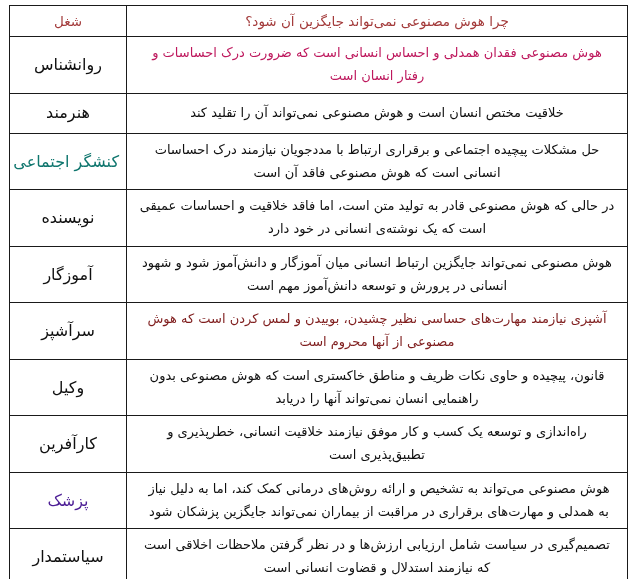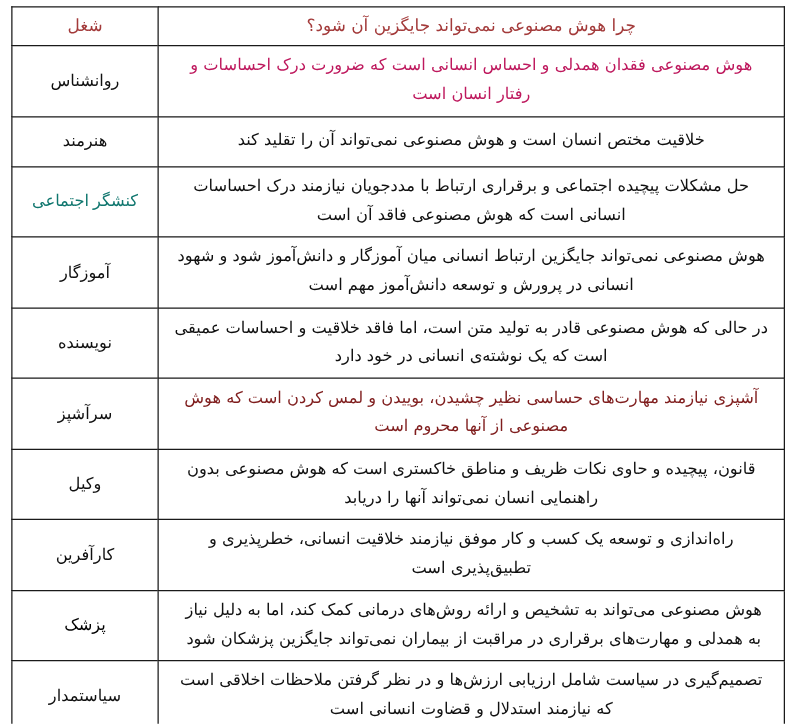--- a/index.html
+++ b/index.html
@@ -66,23 +66,22 @@
 
   
   tbody td {
     color: #101010;
     font-size: 13px;
     line-height: 1.75;
     font-family: "DejaVu Sans", "Liberation Sans", sans-serif;
   }
 
   tbody td.job-cell {
-    font-size: 13px;
+    font-size: 16px;
     white-space: nowrap;
-    font-family: Liberation Serif, serif;
   }
 
   tbody td.reason-cell {
     padding-left: 12px;
     padding-right: 12px;
   }
 
   
   tbody tr { height: 40px; }
 </style>
@@ -110,42 +109,42 @@
           </tr>
           <tr>
             <td class="reason-cell" style="color: rgb(16, 16, 16); border-color: rgb(26, 26, 26);">خلاقیت مختص انسان است و هوش مصنوعی نمی‌تواند آن را تقلید کند</td>
             <td class="job-cell" style="color: rgb(16, 16, 16); border-color: rgb(26, 26, 26);">هنرمند</td>
           </tr>
           <tr>
             <td class="reason-cell" style="color: rgb(16, 16, 16); border-color: rgb(26, 26, 26); border-radius: 18px;">حل مشکلات پیچیده اجتماعی و برقراری ارتباط با مددجویان نیازمند درک احساسات انسانی است که هوش مصنوعی فاقد آن است</td>
             <td class="job-cell" style="color: #0f766e; border-color: rgb(26, 26, 26);">کنشگر اجتماعی</td>
           </tr>
           <tr>
+            <td class="reason-cell" style="color: rgb(16, 16, 16); border-color: rgb(26, 26, 26);">در حالی که هوش مصنوعی قادر به تولید متن است، اما فاقد خلاقیت و احساسات عمیقی است که یک نوشته‌ی انسانی در خود دارد</td>
+            <td class="job-cell" style="color: rgb(16, 16, 16); border-color: rgb(26, 26, 26);">نویسنده</td>
+          </tr>
+          <tr>
             <td class="reason-cell" style="color: rgb(16, 16, 16); border-color: rgb(26, 26, 26);">هوش مصنوعی نمی‌تواند جایگزین ارتباط انسانی میان آموزگار و دانش‌آموز شود و شهود انسانی در پرورش و توسعه دانش‌آموز مهم است</td>
             <td class="job-cell" style="color: rgb(16, 16, 16); border-color: rgb(26, 26, 26);">آموزگار</td>
-          </tr>
-          <tr>
-            <td class="reason-cell" style="color: rgb(16, 16, 16); border-color: rgb(26, 26, 26);">در حالی که هوش مصنوعی قادر به تولید متن است، اما فاقد خلاقیت و احساسات عمیقی است که یک نوشته‌ی انسانی در خود دارد</td>
-            <td class="job-cell" style="color: rgb(16, 16, 16); border-color: rgb(26, 26, 26);">نویسنده</td>
           </tr>
           <tr>
             <td class="reason-cell" style="color: #7f1d1d; border-color: rgb(26, 26, 26);">آشپزی نیازمند مهارت‌های حساسی نظیر چشیدن، بوییدن و لمس کردن است که هوش مصنوعی از آنها محروم است</td>
             <td class="job-cell" style="color: rgb(16, 16, 16); border-color: rgb(26, 26, 26);">سرآشپز</td>
           </tr>
           <tr>
             <td class="reason-cell" style="color: rgb(16, 16, 16); border-color: rgb(26, 26, 26);">قانون، پیچیده و حاوی نکات ظریف و مناطق خاکستری است که هوش مصنوعی بدون راهنمایی انسان نمی‌تواند آنها را دریابد</td>
             <td class="job-cell" style="color: rgb(16, 16, 16); border-color: rgb(26, 26, 26);">وکیل</td>
           </tr>
           <tr>
             <td class="reason-cell" style="color: rgb(16, 16, 16); border-color: rgb(26, 26, 26);">راه‌اندازی و توسعه یک کسب و کار موفق نیازمند خلاقیت انسانی، خطرپذیری و تطبیق‌پذیری است</td>
             <td class="job-cell" style="color: rgb(16, 16, 16); border-color: rgb(26, 26, 26);">کارآفرین</td>
           </tr>
           <tr>
             <td class="reason-cell" style="color: rgb(16, 16, 16); border-color: rgb(26, 26, 26); padding-left: 16px;">هوش مصنوعی می‌تواند به تشخیص و ارائه روش‌های درمانی کمک کند، اما به دلیل نیاز به همدلی و مهارت‌های برقراری در مراقبت از بیماران نمی‌تواند جایگزین پزشکان شود</td>
-            <td class="job-cell" style="color: #000000; border-color: rgb(26, 26, 26);">پزشک</td>
+            <td class="job-cell" style="color: #4c1d95; border-color: rgb(26, 26, 26);">پزشک</td>
           </tr>
           <tr>
             <td class="reason-cell" style="color: rgb(16, 16, 16); border-color: rgb(26, 26, 26);">تصمیم‌گیری در سیاست شامل ارزیابی ارزش‌ها و در نظر گرفتن ملاحظات اخلاقی است که نیازمند استدلال و قضاوت انسانی است</td>
             <td class="job-cell" style="color: rgb(16, 16, 16); border-color: rgb(26, 26, 26);">سیاستمدار</td>
           </tr>
         </tbody>
     </table>
   </div>
 </div>
 

